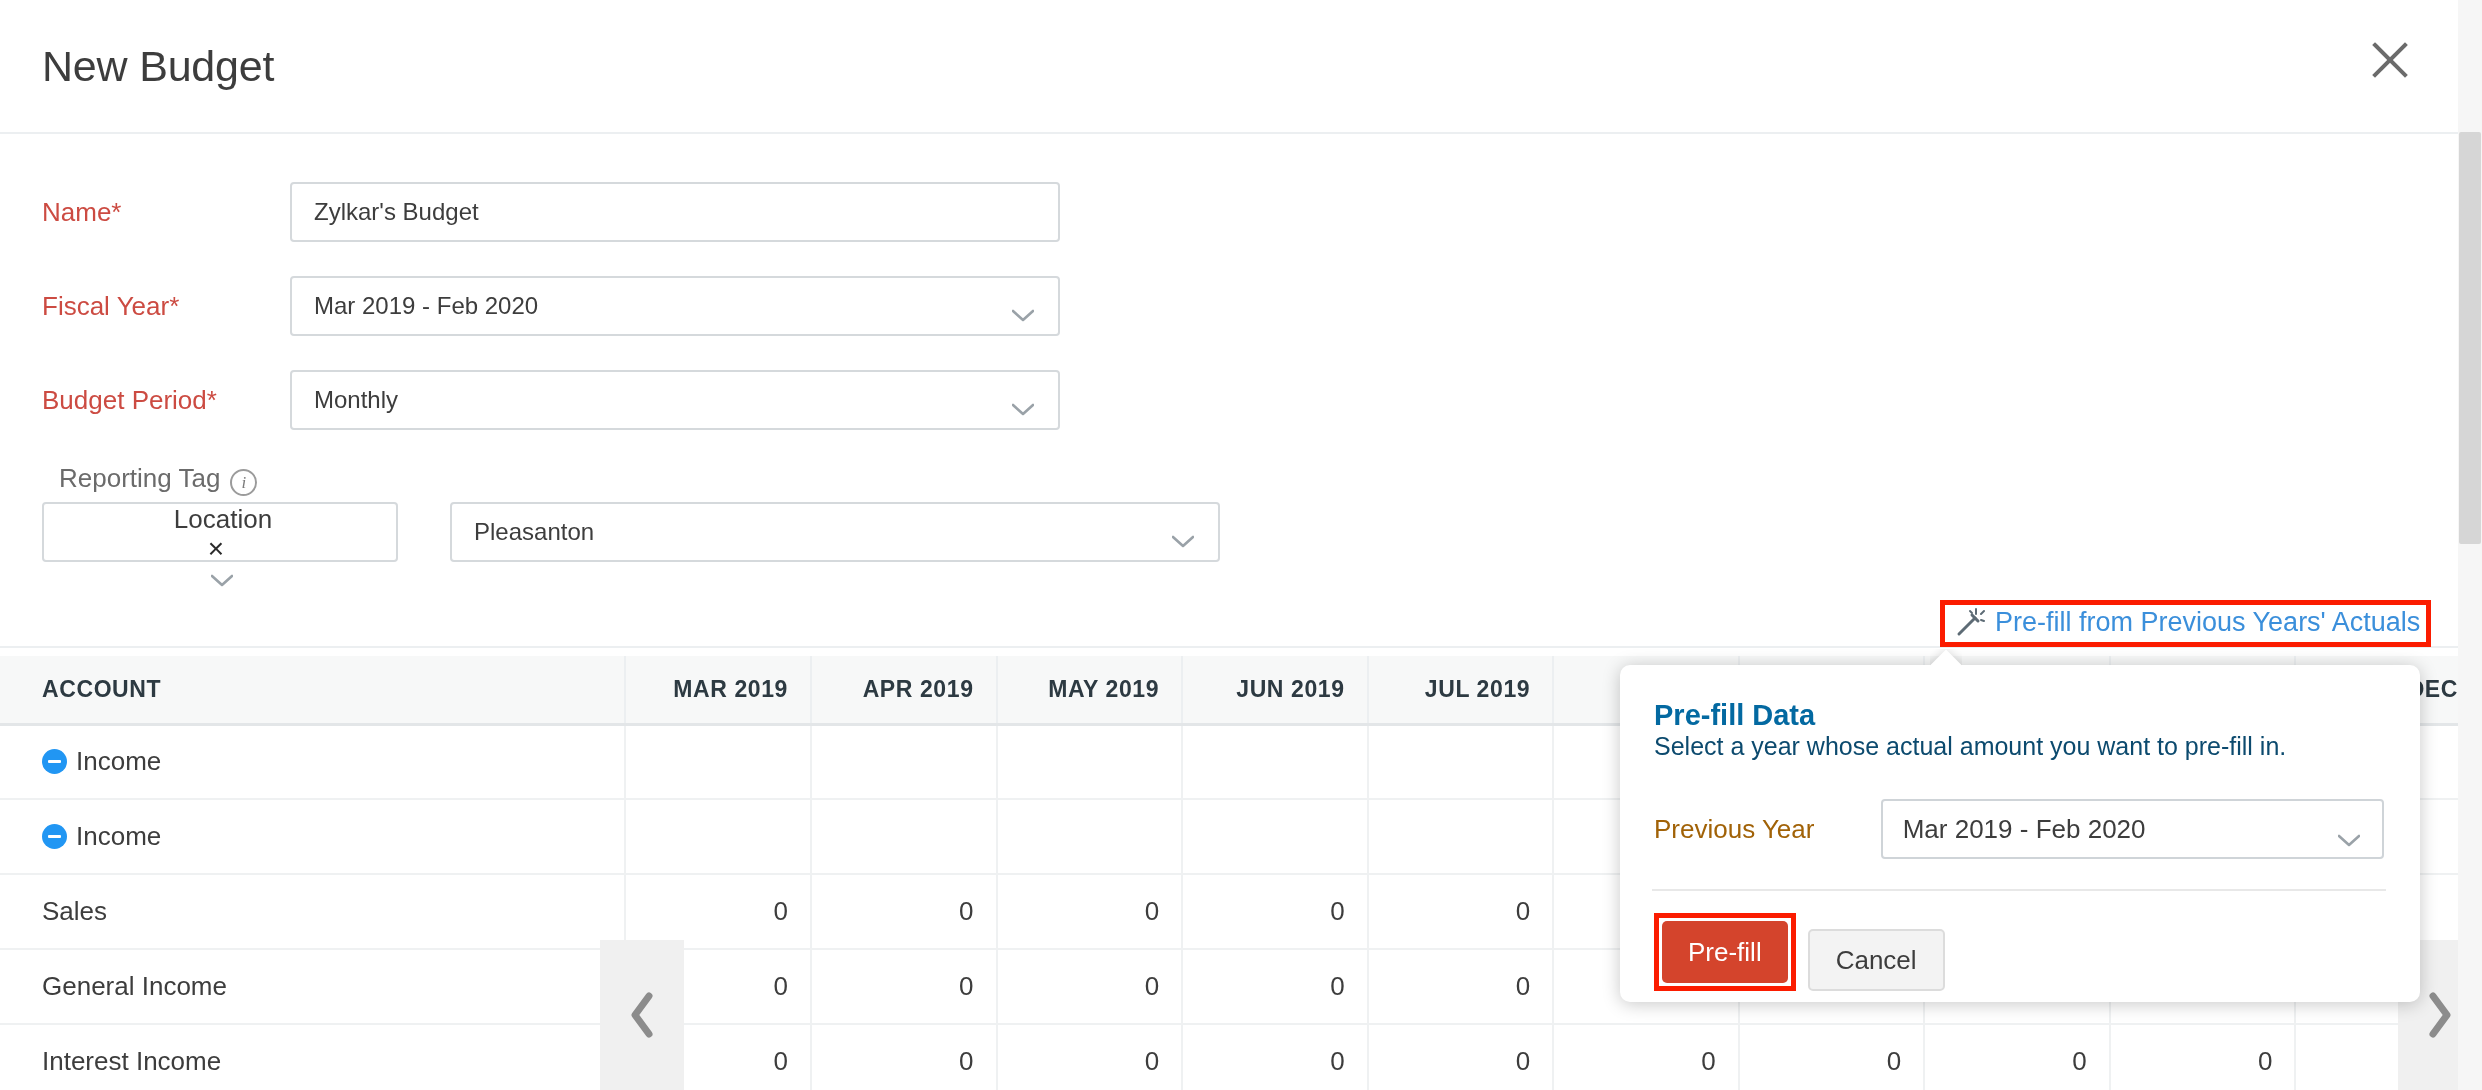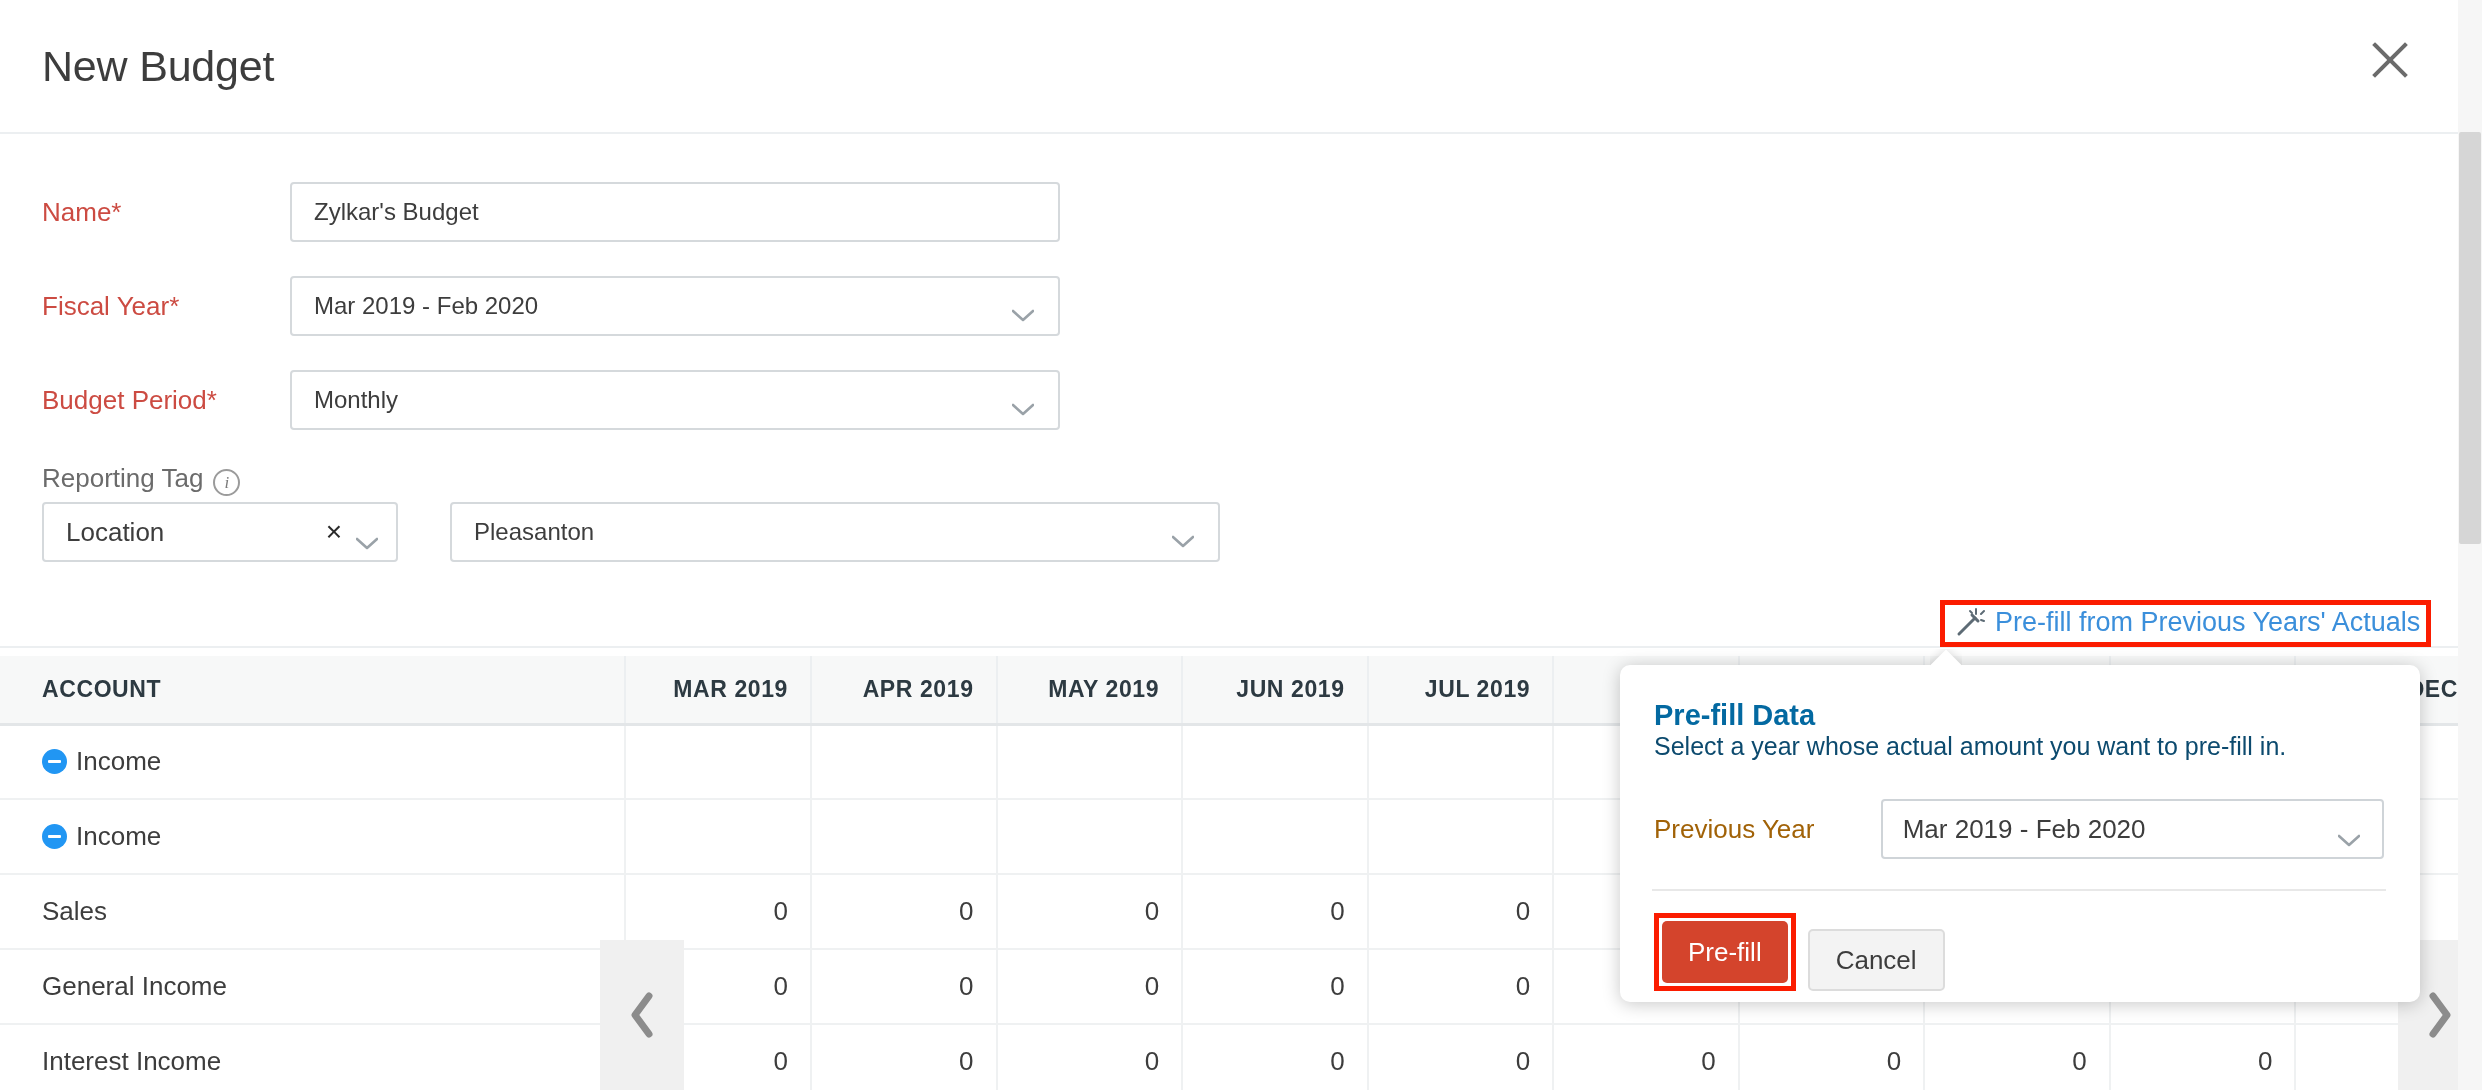--- a/index.html
+++ b/index.html
@@ -66,21 +66,21 @@
     position: absolute;
     left: 0;
     width: 100%;
     height: 60px;
     display: flex;
     align-items: center;
   }
   .row-name   { top: 46px; }
   .row-fiscal { top: 140px; }
   .row-period { top: 234px; }
-  .row-tagcap { top: 322px; height: 40px; }
+  .row-tagcap { top: 322px; height: 40px; padding-left: 17px; }
   .row-tag    { top: 366px; }
 
   .field-label {
     width: 290px;
     padding-left: 42px;
     font-size: 26px;
     color: #cc4b42;
     font-weight: 400;
     white-space: nowrap;
   }
@@ -135,20 +135,21 @@
     height: 60px;
     border: 2px solid #d5d9dc;
     border-radius: 4px;
     background: #fff;
     display: flex;
     align-items: center;
     padding: 0 16px 0 22px;
     font-size: 26px;
     color: #3d3d3d;
     cursor: pointer;
+    flex-direction: column;
   }
   .tag-select .tag-name { flex: 1; }
   .tag-clear {
     font-size: 28px;
     color: #2b2b2b;
     margin-right: 14px;
     cursor: pointer;
     line-height: 1;
   }
   .tag-value-select {

